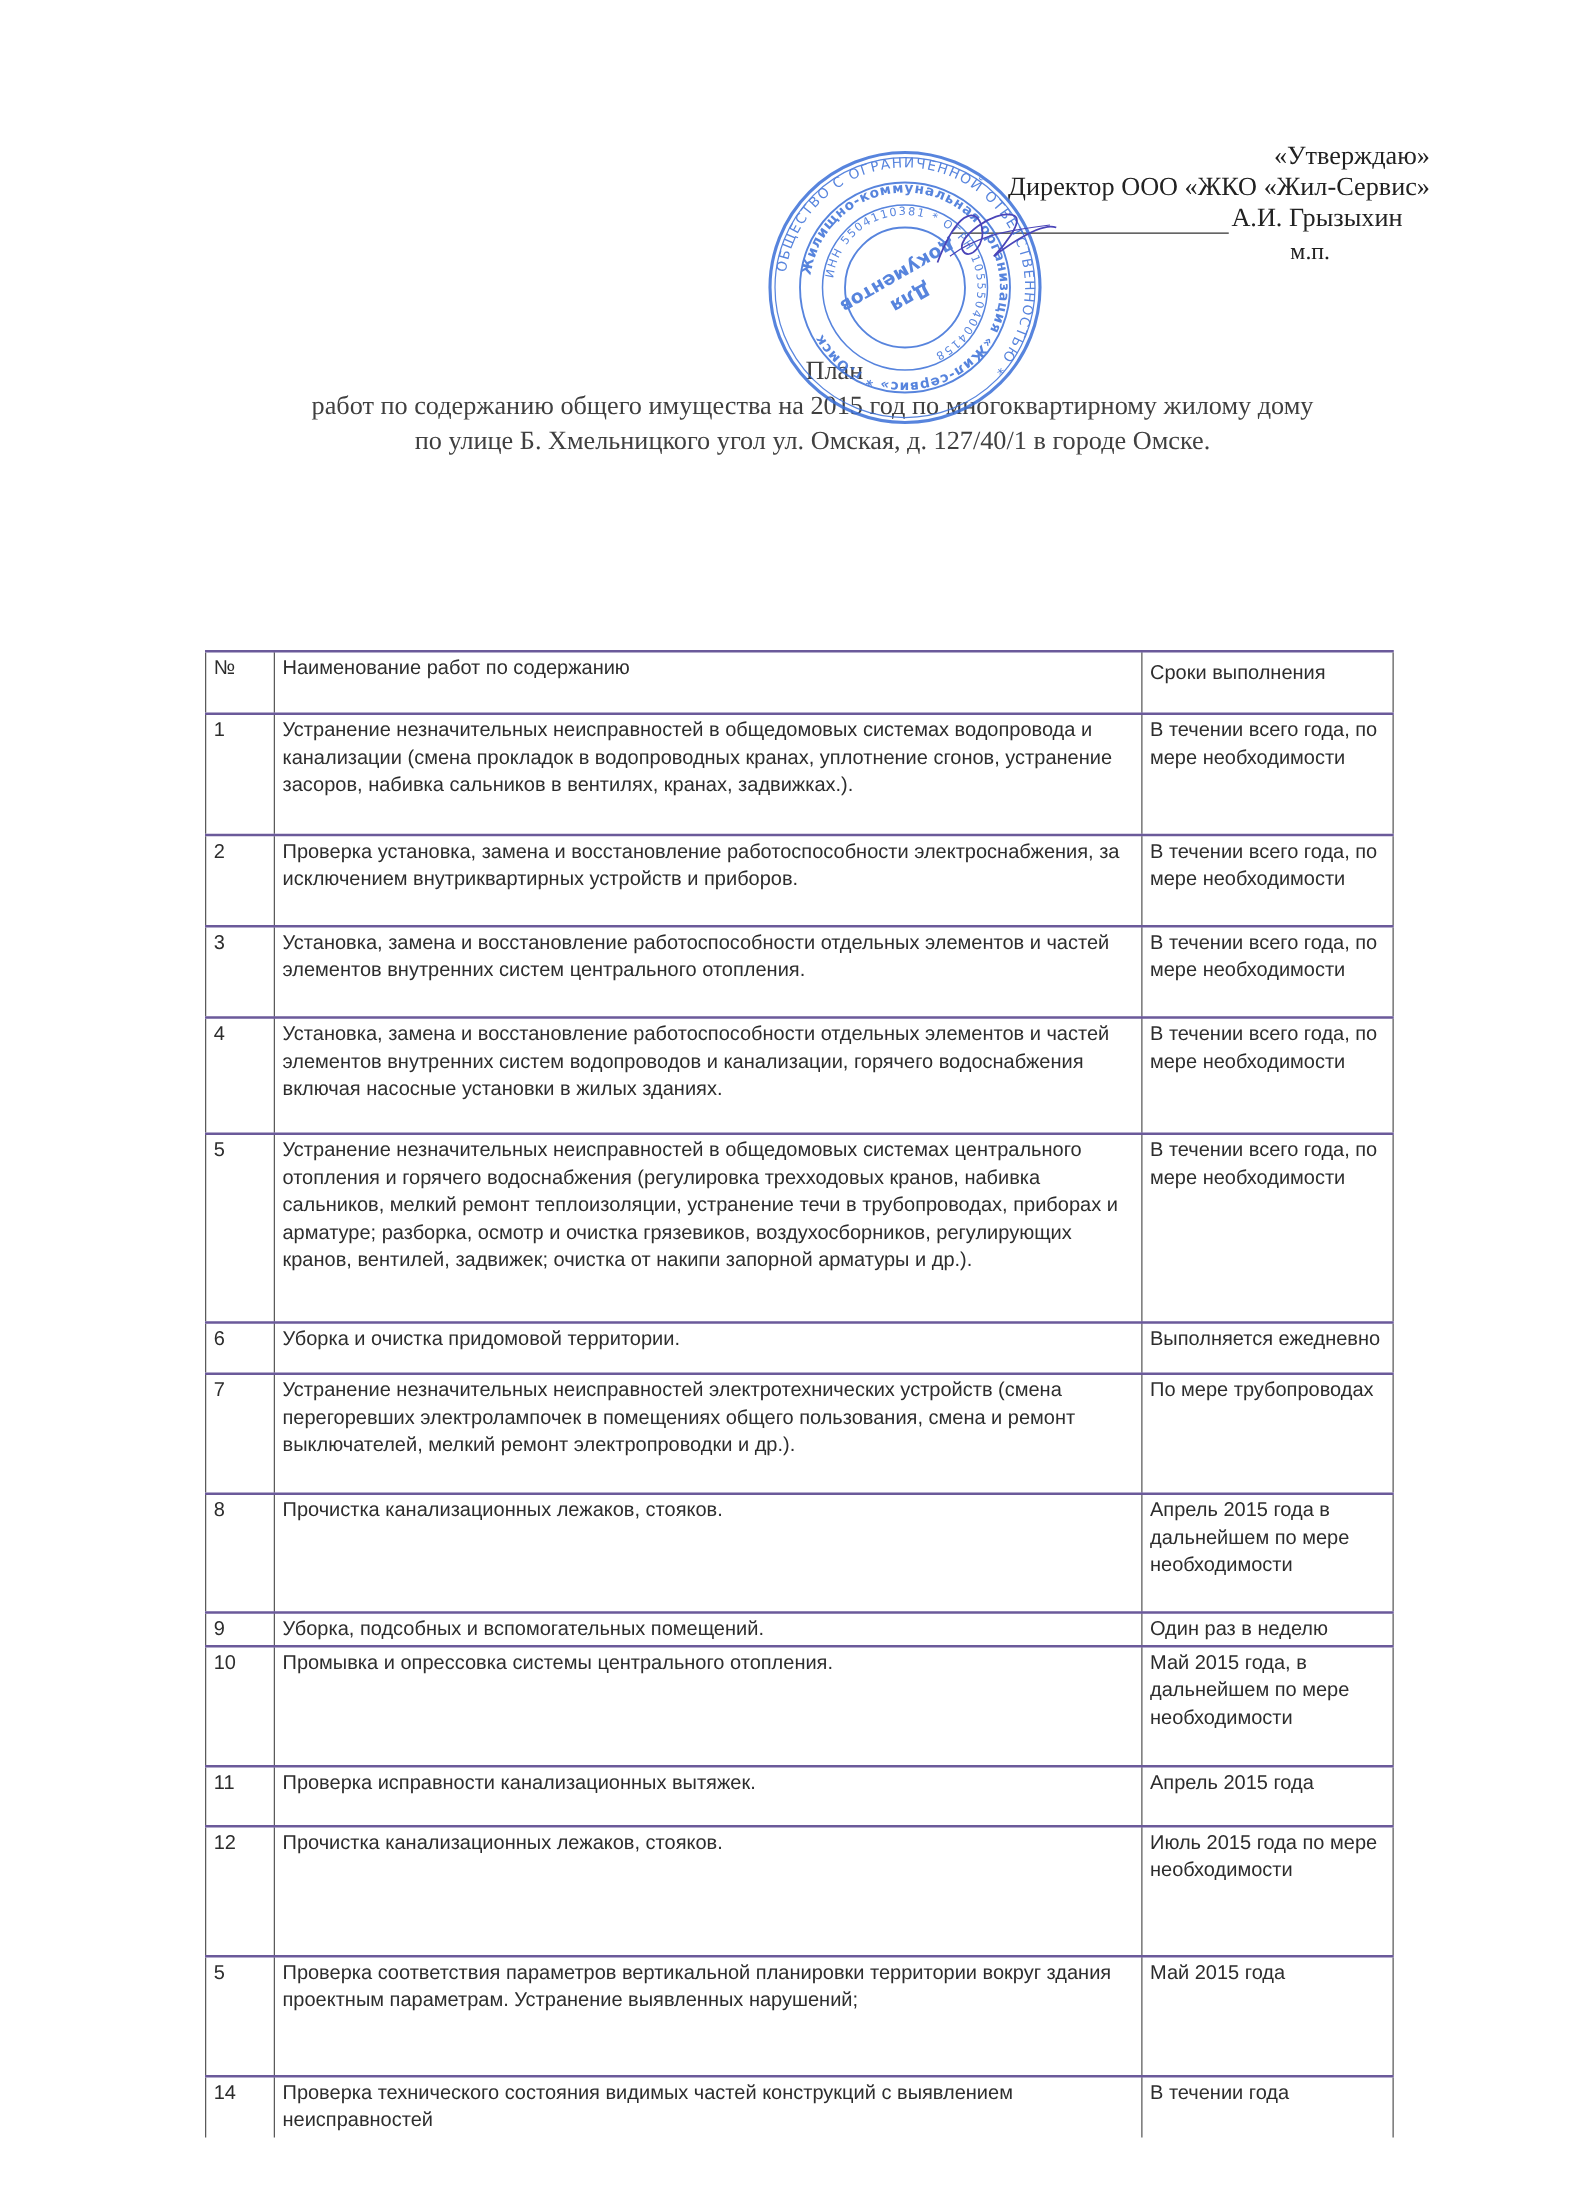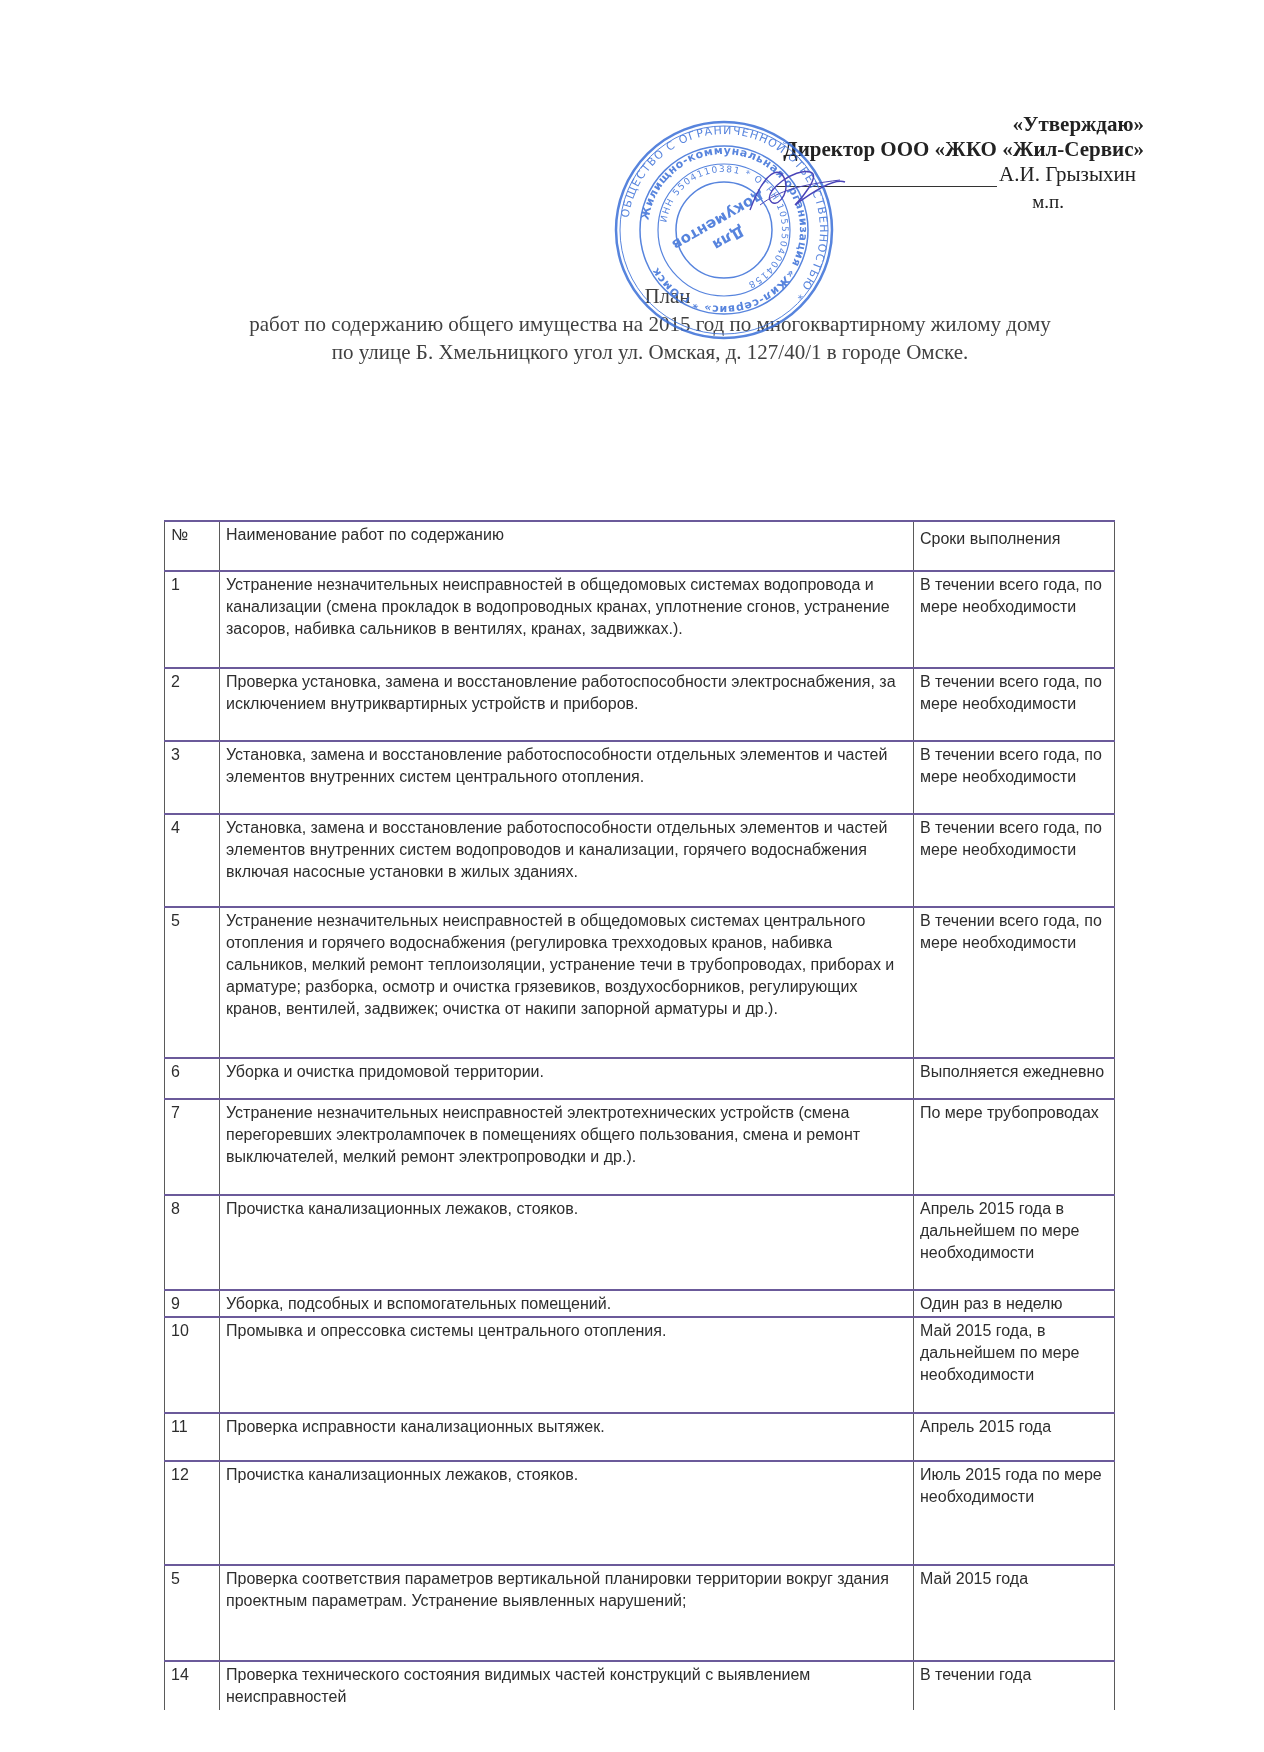--- a/index.html
+++ b/index.html
@@ -27,26 +27,26 @@
     .approval {
       position: absolute;
       right: 120px;
       top: 112px;
       width: 480px;
       text-align: right;
       font-size: 21px;
       line-height: 25px;
       color: #222;
     }
-    .approval .line { display: block; font-weight: bold; }
+    .approval .line { display: block; }
     .approval .sign-row {
       display: flex;
       justify-content: flex-end;
       align-items: flex-end;
-      margin-right: 8px;
+      margin-right: 22px;
       padding-left: 48px;
     }
     .approval .sign-line {
       display: inline-block;
       width: 222px;
       border-bottom: 1.5px solid #333;
       height: 18px;
       margin-right: 2px;
     }
     .approval .mp {

